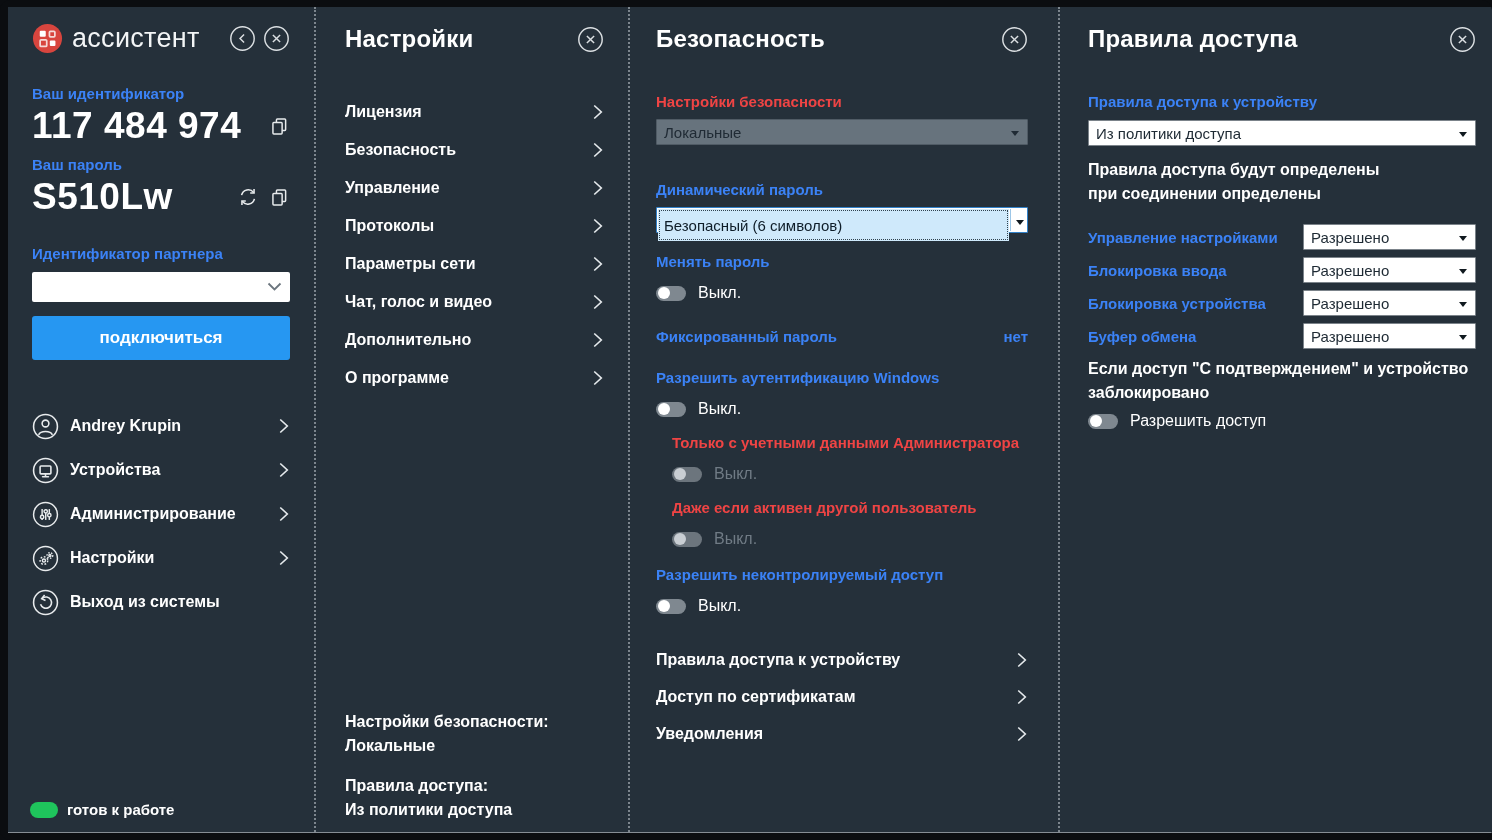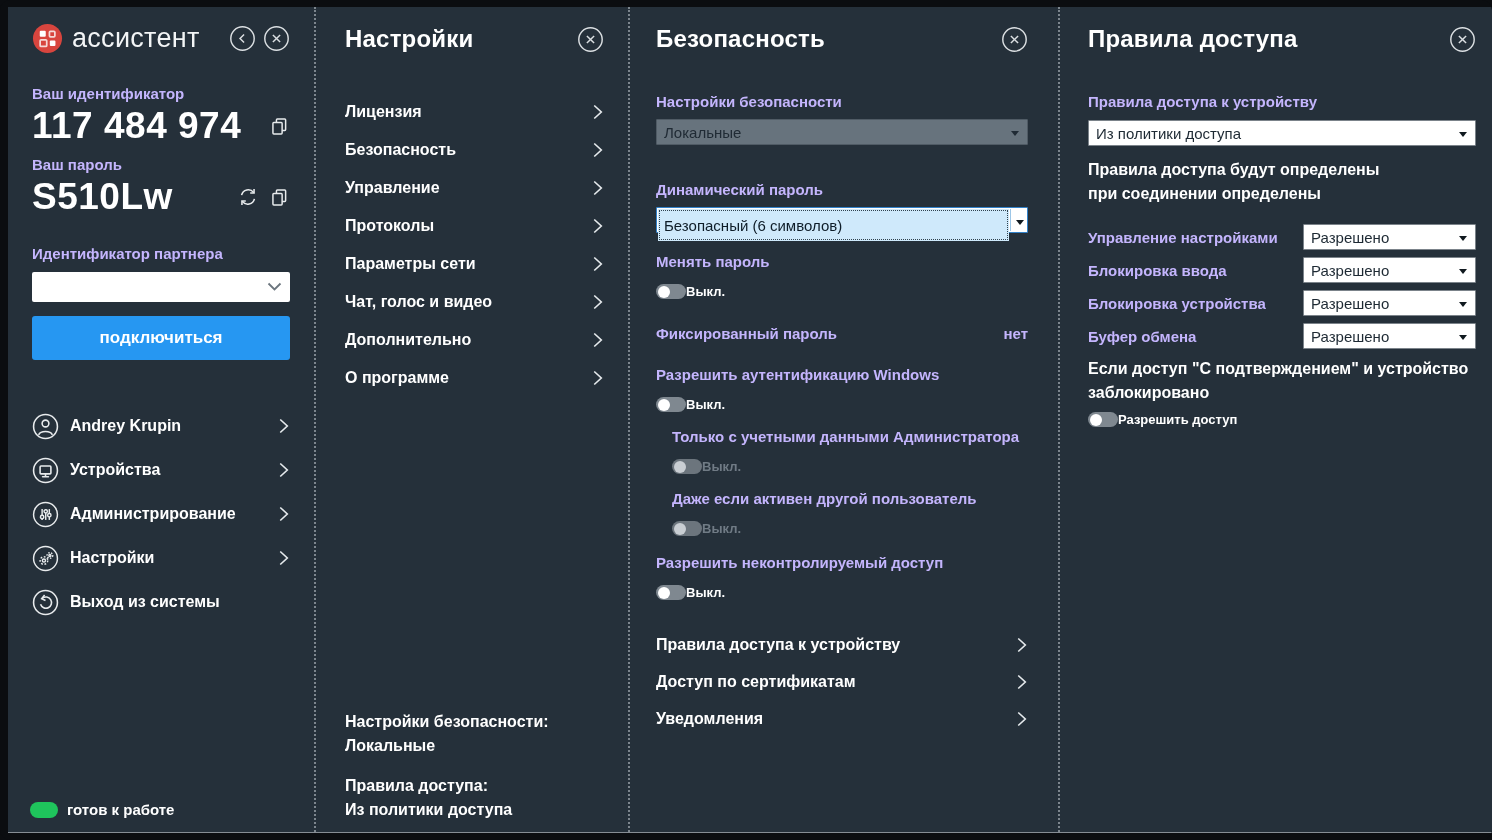--- a/index.html
+++ b/index.html
@@ -16,23 +16,23 @@
 
   .hdr { display:flex; align-items:center; margin-top:14px; height:34px; }
   .app-title { font-size:27px; font-weight:400; color:#f3f5f6; margin-left:9px; letter-spacing:0.3px; }
   .win-btns { margin-left:auto; display:flex; gap:7px; }
   .icon-btn { width:27px; height:27px; cursor:pointer; }
 
   .p-title-row { display:flex; align-items:center; margin-top:16px; height:32px; }
   .p-title { font-size:24px; font-weight:bold; color:#ffffff; letter-spacing:0.2px; }
   .p-title-row .icon-btn { margin-left:auto; }
 
-  .lbl { font-size:15px; font-weight:bold; color:#c4b5fd; }
+  .lbl { font-size:15px; font-weight:bold; color:#3b82f6; }
   .lbl-lg { font-size:16px; font-weight:bold; color:#ffffff; }
-  .lbl-dim { color:#c4b5fd; }
+  .lbl-dim { color:#ef4444; }
 
   .id-label { margin-top:30px; }
   .big-row { display:flex; align-items:center; margin-top:2px; }
   .big { font-size:37px; font-weight:bold; color:#ffffff; letter-spacing:0.5px; line-height:44px; }
   .big-icons { margin-left:auto; display:flex; gap:10px; align-items:center; }
   .pw-label { margin-top:8px; }
 
   .partner-label { margin-top:26px; }
   .partner-box { position:relative; margin-top:10px; height:30px; background:#ffffff; border-radius:2px; }
   .partner-box input { position:absolute; inset:0; border:none; outline:none; background:transparent;
@@ -71,21 +71,21 @@
   .sf-arrow { position:absolute; right:0; top:1px; bottom:1px; width:17px; background:#ffffff;
               border-left:1px solid #9cc6e7; }
   .sf-arrow .tri { right:3.5px; }
 
   .toggle-row { display:flex; align-items:center; margin-top:14px; }
   .toggle { position:relative; width:30px; height:15px; border-radius:8px; background:#7f8890; cursor:pointer; }
   .toggle::after { content:''; position:absolute; left:1.5px; top:1.5px; width:12px; height:12px;
                    border-radius:50%; background:#ffffff; }
   .toggle-dim { background:#6c757d; }
   .toggle-dim::after { background:#c9ced3; }
-  .toggle-lbl { margin-left:0; font-size:13px; font-weight:bold; color:#ffffff; }
+  .toggle-lbl { margin-left:12px; font-size:16px; font-weight:normal; color:#ffffff; }
   .toggle-lbl-dim { color:#707b85; }
 
   .mt38 { margin-top:38px; } .mt36 { margin-top:36px; } .mt20 { margin-top:20px; }
   .mt24 { margin-top:24px; } .mt16 { margin-top:16px; } .mt18 { margin-top:18px; }
   .indent { margin-left:16px; }
 
   .fixed-row { display:flex; align-items:center; justify-content:space-between; margin-top:26px; }
   .cfg-btn { display:block; width:100%; margin-top:8px; height:24px; background:#2697f2; color:#eef6fd;
              font-size:15px; border:none; border-radius:2px; cursor:pointer; font-family:inherit; }
 

